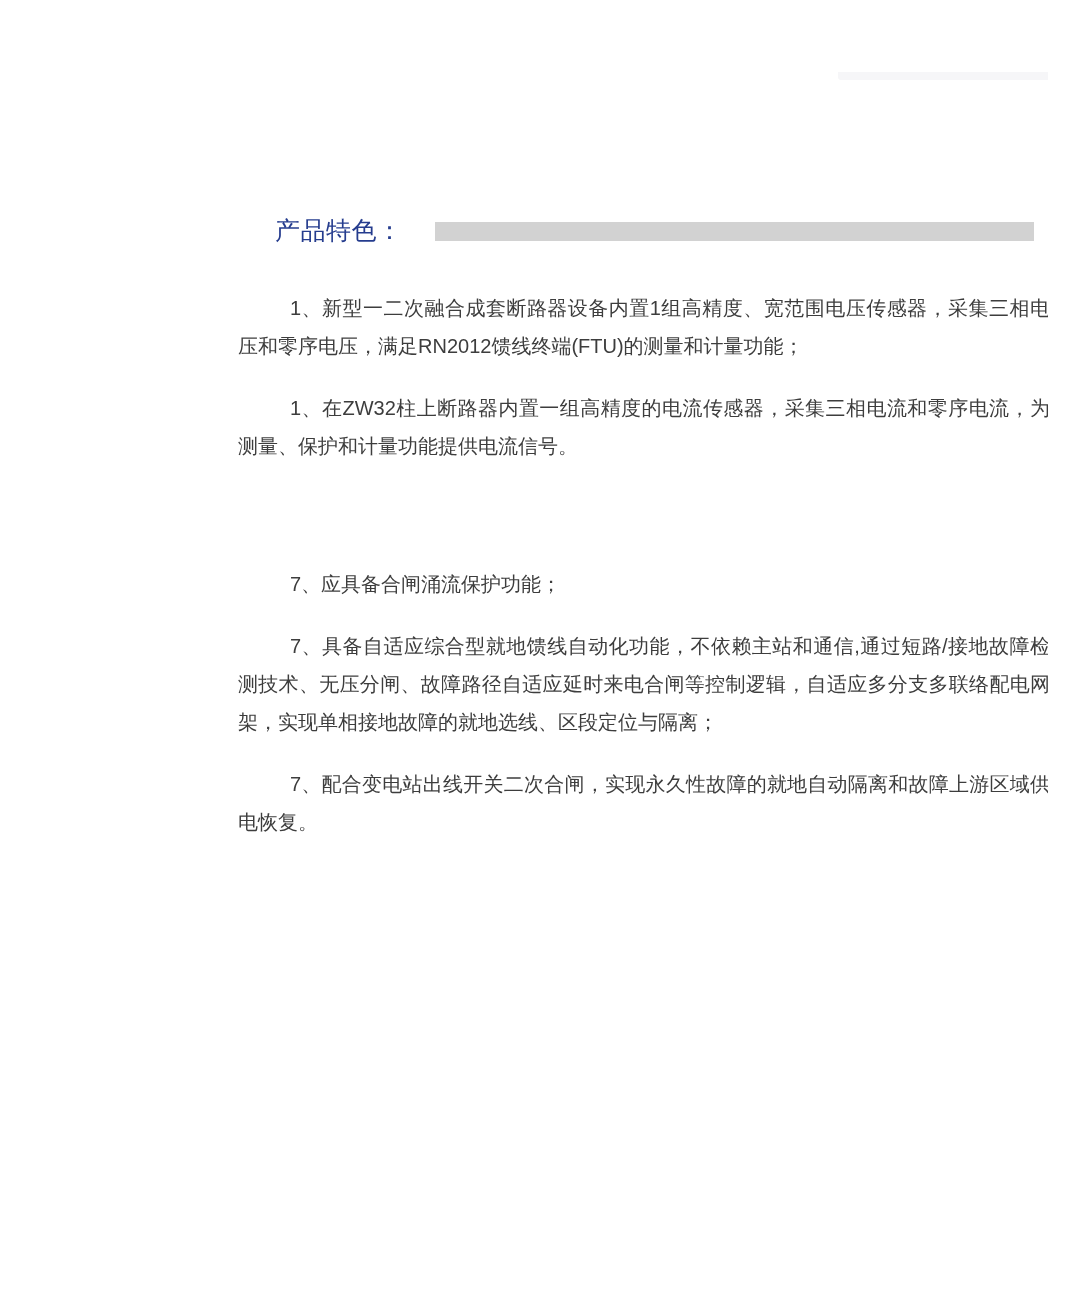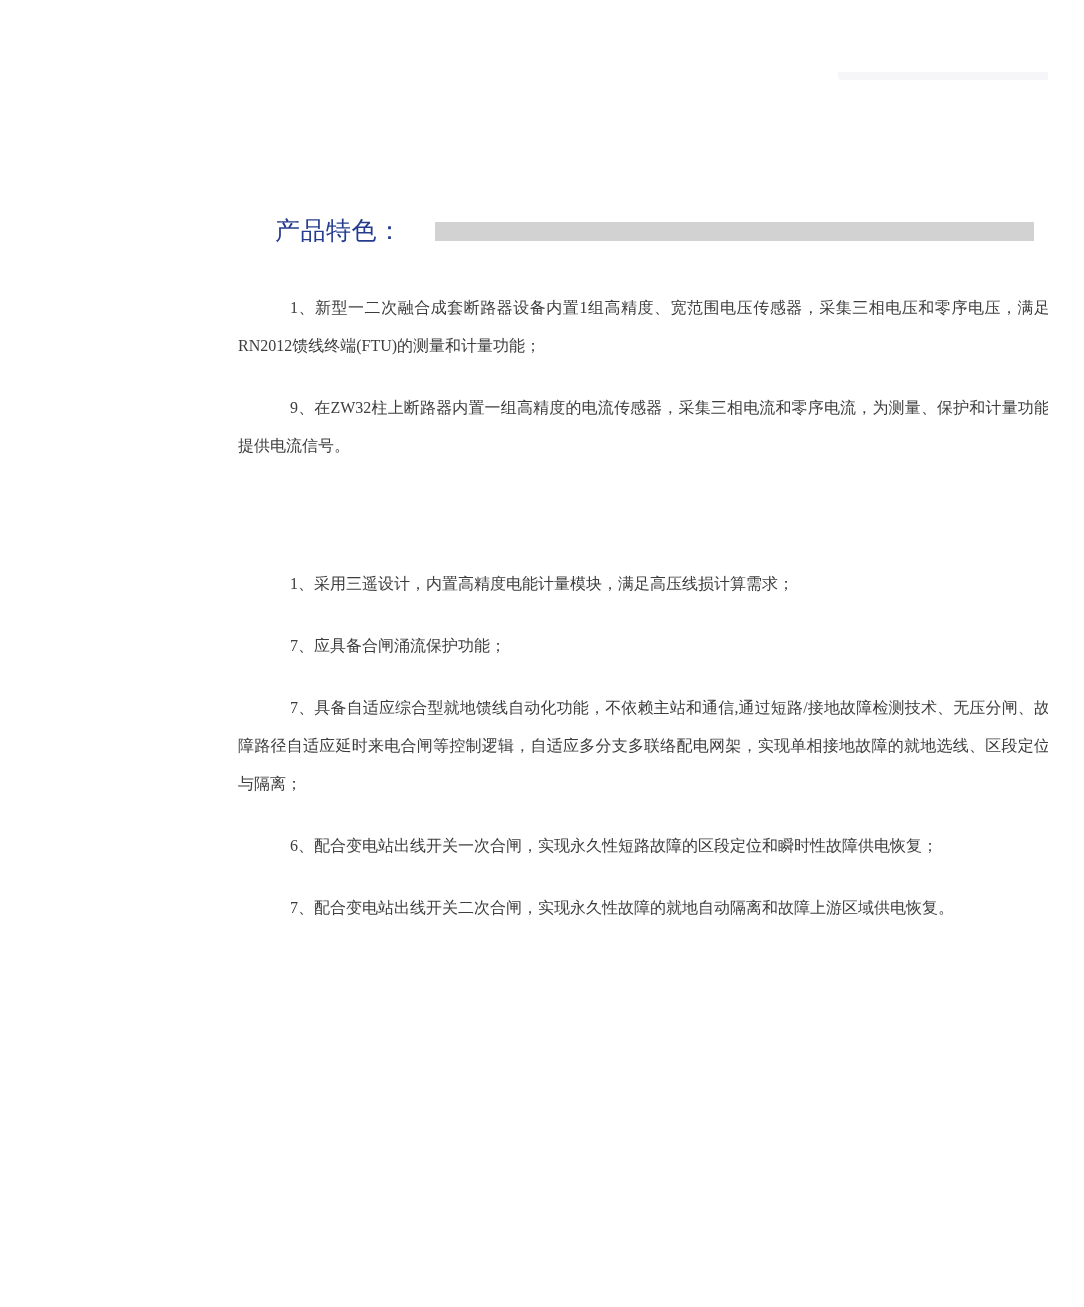--- a/index.html
+++ b/index.html
@@ -43,50 +43,47 @@
   }
   .title-bar {
     flex: 1;
     height: 19px;
     background: var(--bar-color, #d2d2d2);
     margin-left: 12px;
     position: relative;
     top: 1px;
   }
   p.body {
-    font-size: 16px;
+    font-size: 20px;
     line-height: 38px;
     color: var(--body-color, #3d3d3d);
     text-indent: 52px;
     text-align: justify;
     margin-top: 8px;
-    font-family: Liberation Serif, serif;
   }
   .heading-row + p.body { margin-top: 13px; }
 </style>
 </head>
 <body>
 
 <div class="page">
 
   <div class="top-right-bar"></div>
 
   <div class="content">
 
     <section class="section-features">
       <div class="heading-row">
         <span class="heading">产品特色：</span>
         <span class="title-bar"></span>
       </div>
       <p class="body">1、新型一二次融合成套断路器设备内置1组高精度、宽范围电压传感器，采集三相电压和零序电压，满足RN2012馈线终端(FTU)的测量和计量功能；</p>
-      <p class="body">9、在ZW32柱上断路器内置一组高精度的电流传感器，采集三相电流和零序电流，为测量、保护和计量功能提供电流信号。</p>
+      <p class="body">1、在ZW32柱上断路器内置一组高精度的电流传感器，采集三相电流和零序电流，为测量、保护和计量功能提供电流信号。</p>
     </section>
 
     <section class="section-ftu">
-      <p class="body">1、采用三遥设计，内置高精度电能计量模块，满足高压线损计算需求；</p>
       <p class="body">7、应具备合闸涌流保护功能；</p>
       <p class="body">7、具备自适应综合型就地馈线自动化功能，不依赖主站和通信,通过短路/接地故障检测技术、无压分闸、故障路径自适应延时来电合闸等控制逻辑，自适应多分支多联络配电网架，实现单相接地故障的就地选线、区段定位与隔离；</p>
-      <p class="body">6、配合变电站出线开关一次合闸，实现永久性短路故障的区段定位和瞬时性故障供电恢复；</p>
       <p class="body">7、配合变电站出线开关二次合闸，实现永久性故障的就地自动隔离和故障上游区域供电恢复。</p>
     </section>
 
   </div>
 </div>
 
 </body></html>

